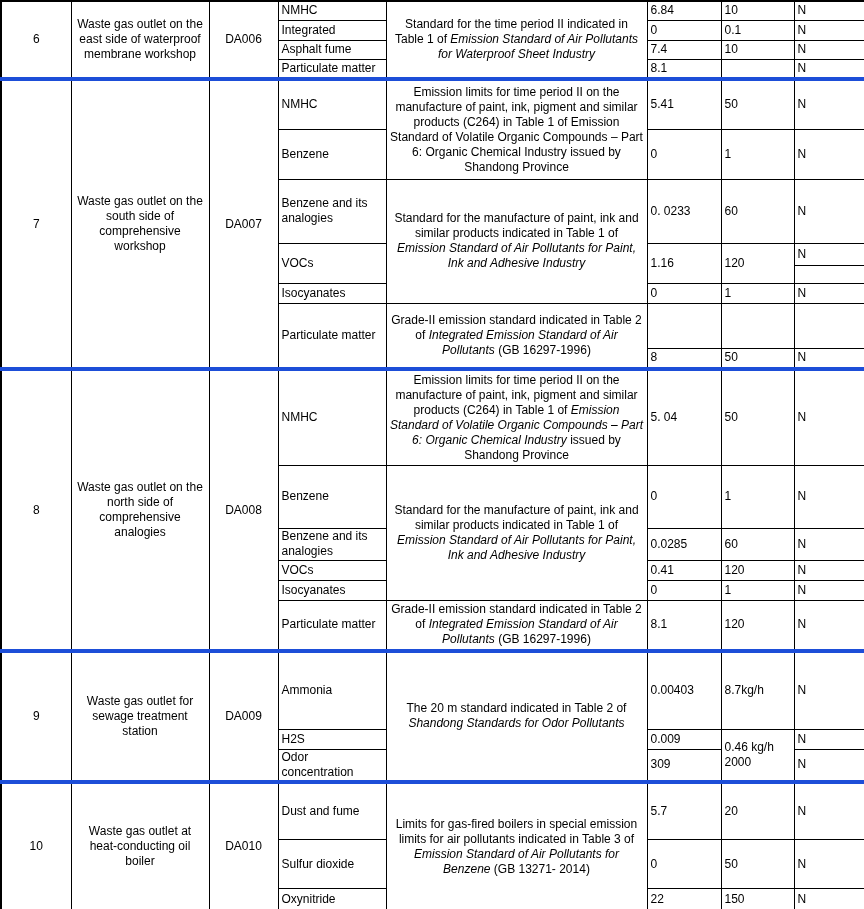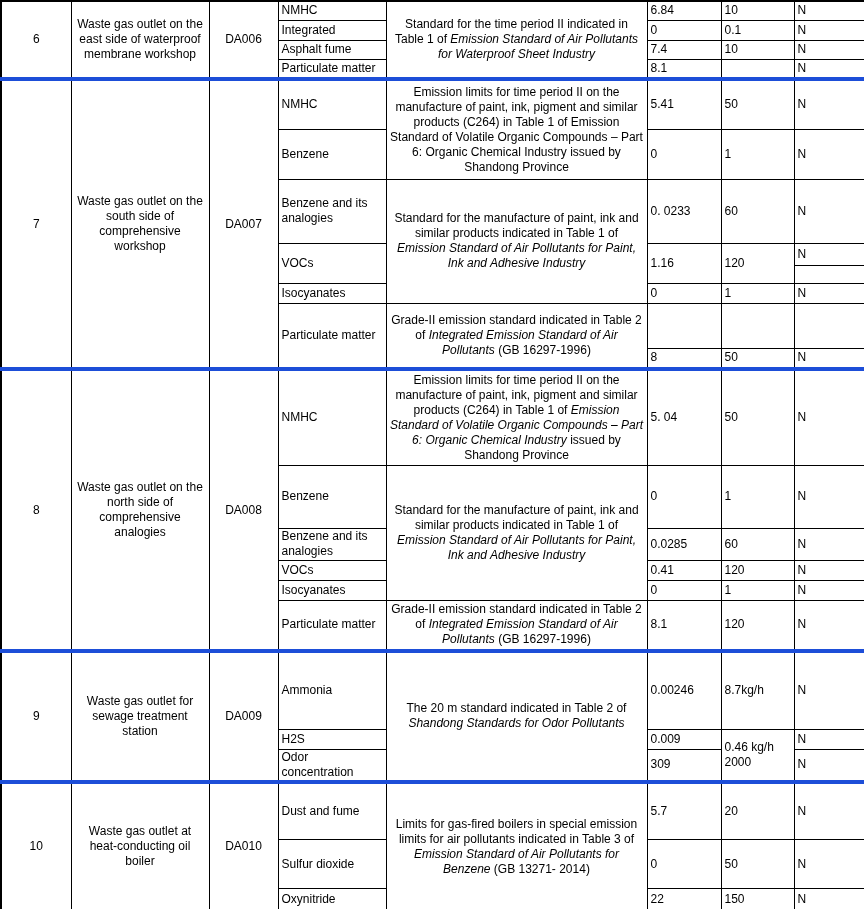--- a/index.html
+++ b/index.html
@@ -167,21 +167,21 @@
     <td class="l">120</td>
     <td class="l">N</td>
   </tr>
 
   <tr class="sec" style="height:78px">
     <td class="c" rowspan="3">9</td>
     <td class="c" rowspan="3">Waste gas outlet for sewage treatment station</td>
     <td class="c" rowspan="3">DA009</td>
     <td class="l">Ammonia</td>
     <td class="std-center" rowspan="3"><span>The 20 m standard indicated in Table 2 of </span><span class="it">Shandong Standards for Odor Pollutants</span><span></span></td>
-    <td class="l">0.00246</td>
+    <td class="l">0.00403</td>
     <td class="l">8.7kg/h</td>
     <td class="l">N</td>
   </tr>
   <tr style="height:20px">
     <td class="l">H2S</td>
     <td class="l">0.009</td>
     <td class="l" rowspan="2">0.46 kg/h 2000</td>
     <td class="l">N</td>
   </tr>
   <tr style="height:32px">

